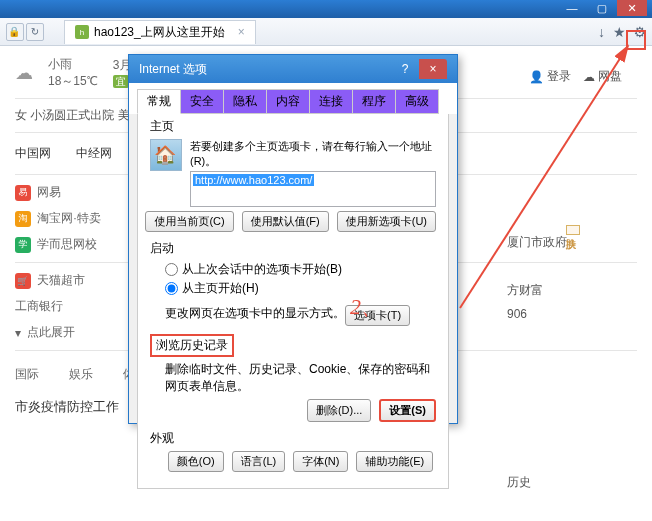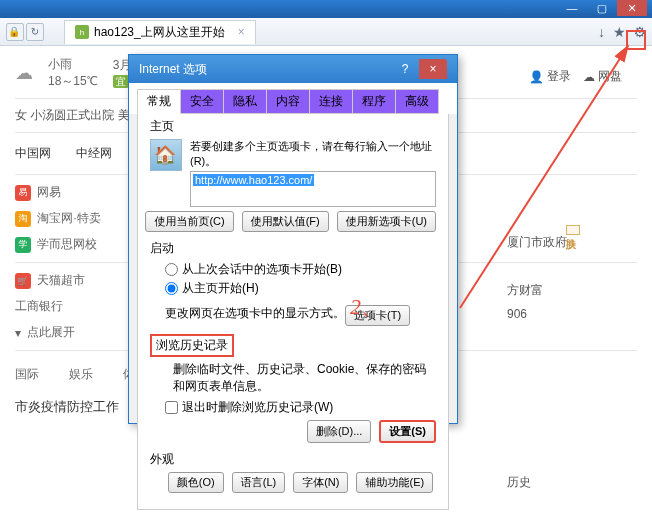--- a/index.html
+++ b/index.html
@@ -63,21 +63,21 @@
     .home-textarea { width: 100%; height: 36px; border: 1px solid #abadb3; padding: 2px; font-size: 11px; resize: none; }
     .url-selected { background: #3399ff; color: #fff; padding: 0 2px; }
     
     .btn-row { display: flex; gap: 8px; justify-content: flex-end; margin-top: 4px; }
     .dlg-btn { padding: 2px 8px; font-size: 11px; border: 1px solid #999; background: linear-gradient(#fdfdfd, #e5e5e5); border-radius: 3px; cursor: pointer; white-space: nowrap; }
     .dlg-btn.red-box { border: 2px solid #e74c3c; font-weight: bold; }
     
     .radio-row { display: flex; align-items: center; gap: 4px; margin: 2px 0 2px 15px; font-size: 12px; }
     .radio-row input { margin: 0; }
     .check-row { display: flex; align-items: center; gap: 4px; margin: 4px 0 4px 15px; font-size: 12px; }
-    .desc-text { margin-left: 23px; font-size: 12px; margin-bottom: 4px; }
+    .desc-text { margin-left: 15px; font-size: 12px; margin-bottom: 4px; }
     
     
     .red-arrow { position: absolute; top: 38px; right: 12px; pointer-events: none; }
     .red-number { position: absolute; top: 292px; left: 350px; color: #e74c3c; font-size: 22px; font-style: italic; font-family: serif; }
     .gear-box { position: absolute; top: 30px; right: 6px; width: 20px; height: 20px; border: 2px solid #e74c3c; }
   </style>
 </head>
 <body>
 
 <div class="title-bar">
@@ -226,24 +226,20 @@
     <div class="section">
       <div style="display:flex;justify-content:flex-start;align-items:center">
         <span class="desc-text" style="margin-left:15px">更改网页在选项卡中的显示方式。</span>
         <button class="dlg-btn">选项卡(T)</button>
       </div>
     </div>
 
     <div class="section">
       <div class="section-title red-box">浏览历史记录</div>
       <div class="desc-text">删除临时文件、历史记录、Cookie、保存的密码和网页表单信息。</div>
-      <label class="check-row">
-          <input type="checkbox" style="">
-          <span>退出时删除浏览历史记录(W)</span>
-        </label>
       <div class="btn-row">
         <button class="dlg-btn">删除(D)...</button>
         <button class="dlg-btn red-box">设置(S)</button>
       </div>
     </div>
 
     <div class="section">
       <div class="section-title">外观</div>
       <div class="btn-row" style="justify-content:center;margin-left:15px">
         <button class="dlg-btn">颜色(O)</button>

